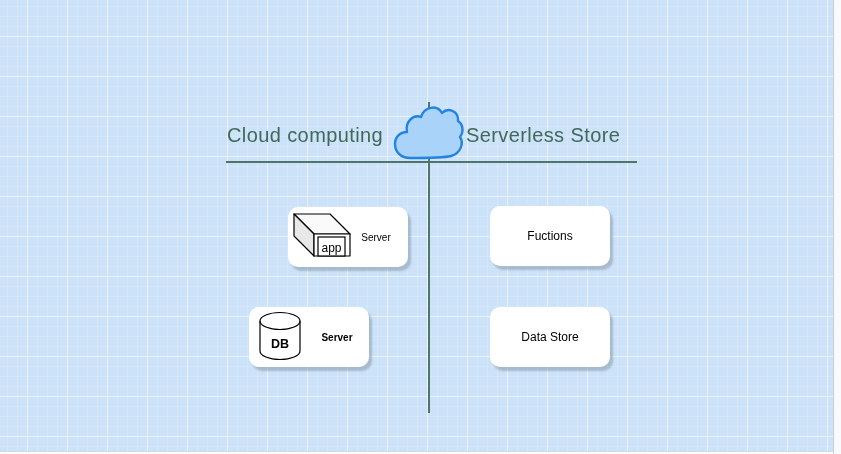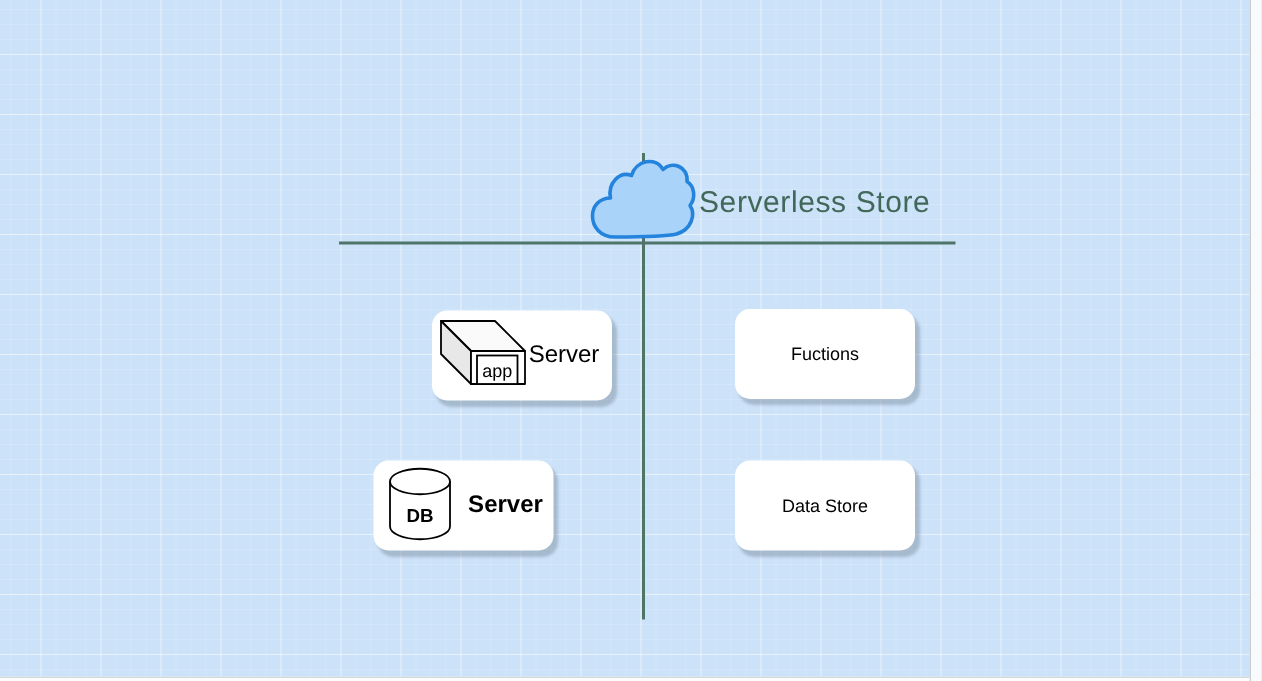--- a/index.html
+++ b/index.html
@@ -44,37 +44,38 @@
   .node-app{left:249px; top:207px;margin-left:39px;}
   .node-db{left:249px; top:307px;font-weight:bold;}
   .node-functions{left:490px; top:206px;}
   .node-datastore{left:490px; top:307px;}
   .node .icon{position:absolute;}
   .icon-cube{left:5px; top:6px;}
   .icon-db{left:9px; top:4px;}
   .nlabel{
     position:absolute; left:62px; top:0; width:52px; height:100%;
     display:flex; align-items:center; justify-content:center;
-    font-size:16px; color:#000;
+    font-size:10px; color:#000;
   }
   .nlabel-center{
     position:absolute; inset:0;
     display:flex; align-items:center; justify-content:center;
     font-size:12px; color:#000;
   }
   .svgtext{font-family:"Liberation Sans", sans-serif;}
 </style>
 </head>
 <body>
 
 <div class="stage">
 
   <div class="vline"></div>
   <div class="hline"></div>
 
+  <div class="title title-left">Cloud computing</div>
   <div class="title title-right">Serverless Store</div>
 
   <svg class="cloud" width="72" height="58" viewBox="0 0 72 58">
     <path d="M 17 54
              C 7 54, 2 47, 2 40
              C 2 33, 7 28, 14 28
              C 12 18, 20 10, 28 13
              C 31 3, 44 0, 49 9
              C 55 3, 66 7, 65 17
              C 70 20, 71 28, 67 33

